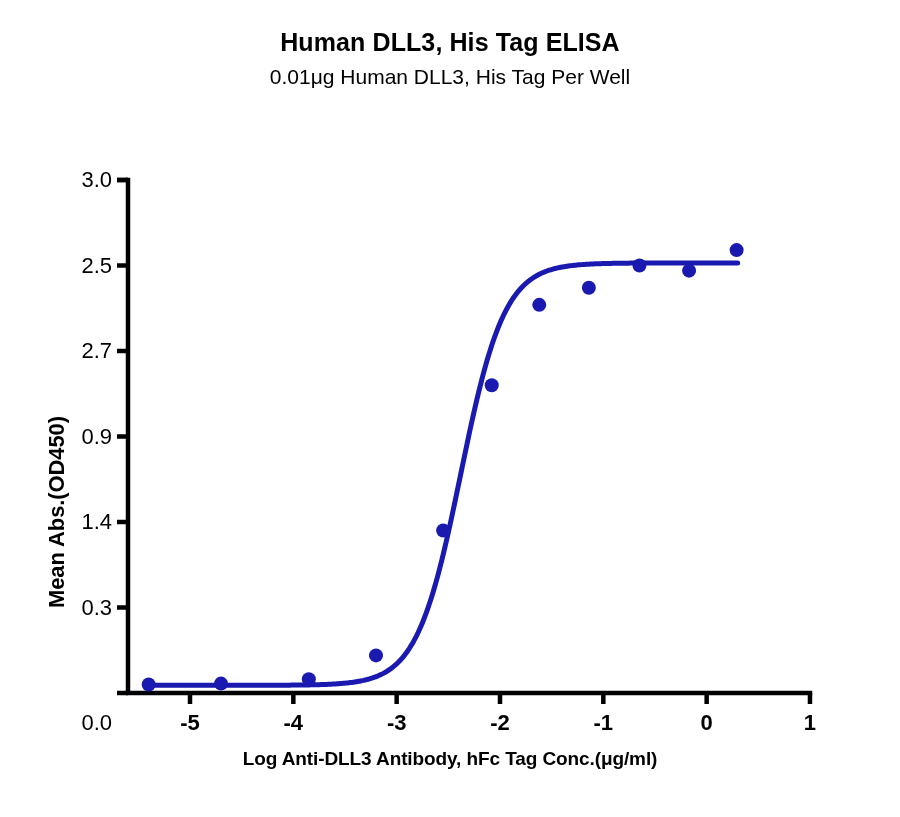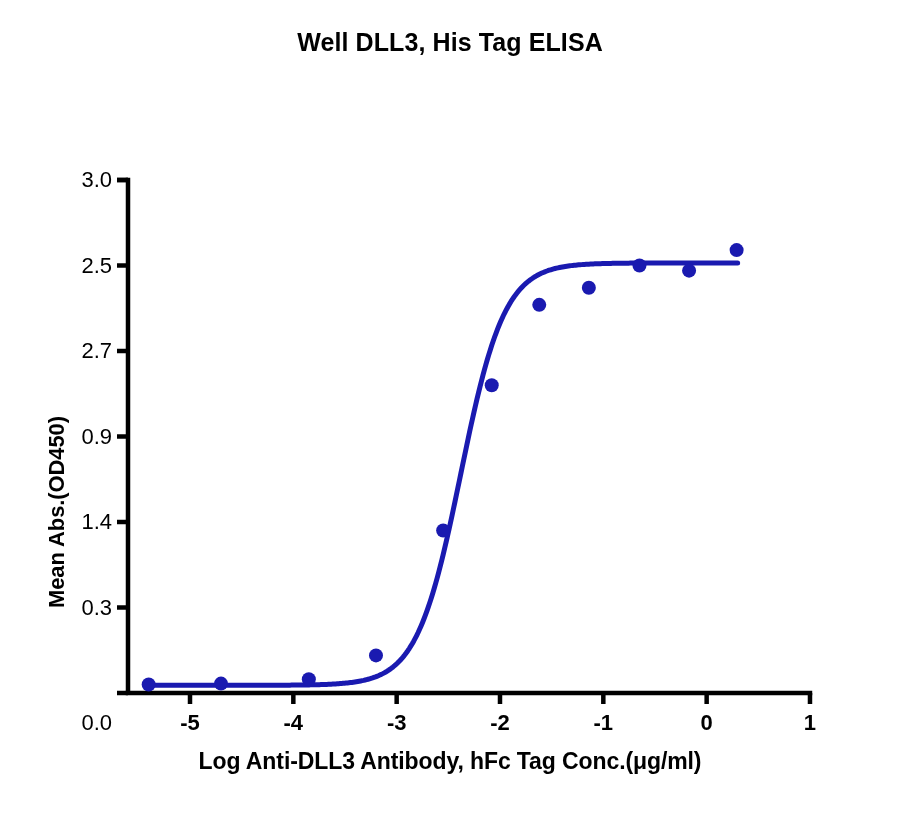--- a/index.html
+++ b/index.html
@@ -59,21 +59,21 @@
     left: 44px;
     top: 608px;
     letter-spacing: -0.1px;
   }
   .xlabel {
     position: absolute;
     left: 0;
     top: 748px;
     width: 900px;
     text-align: center;
-    font-size: 23px;
+    font-size: 19px;
     font-weight: bold;
     letter-spacing: -0.1px;
   }
   .tick-label-y {
     position: absolute;
     font-size: 22px;
     font-weight: normal;
     text-align: right;
     width: 60px;
     right: 788px;
@@ -88,21 +88,22 @@
     line-height: 1;
   }
   svg { display: block; }
 </style>
 </head>
 <body>
 
 <div id="figure">
 
   <div class="title-block">
-    <div class="chart-title">Well DLL3, His Tag ELISA</div>
+    <div class="chart-title">Human DLL3, His Tag ELISA</div>
+    <div class="chart-subtitle">0.01μg Human DLL3, His Tag Per Well</div>
   </div>
 
   <div class="plot-area">
 
     <svg id="plot-svg" width="900" height="817">
       <g id="axes-group">
           <line x1="128" y1="177.75" x2="128" y2="693" stroke="#000" stroke-width="4.5"></line>
           <line x1="125.75" y1="693" x2="812.23" y2="693" stroke="#000" stroke-width="4.5"></line>
           <line x1="117" y1="693" x2="128" y2="693" stroke="#000" stroke-width="4.5"></line>
           <line x1="117" y1="607.5" x2="128" y2="607.5" stroke="#000" stroke-width="4.5"></line>

